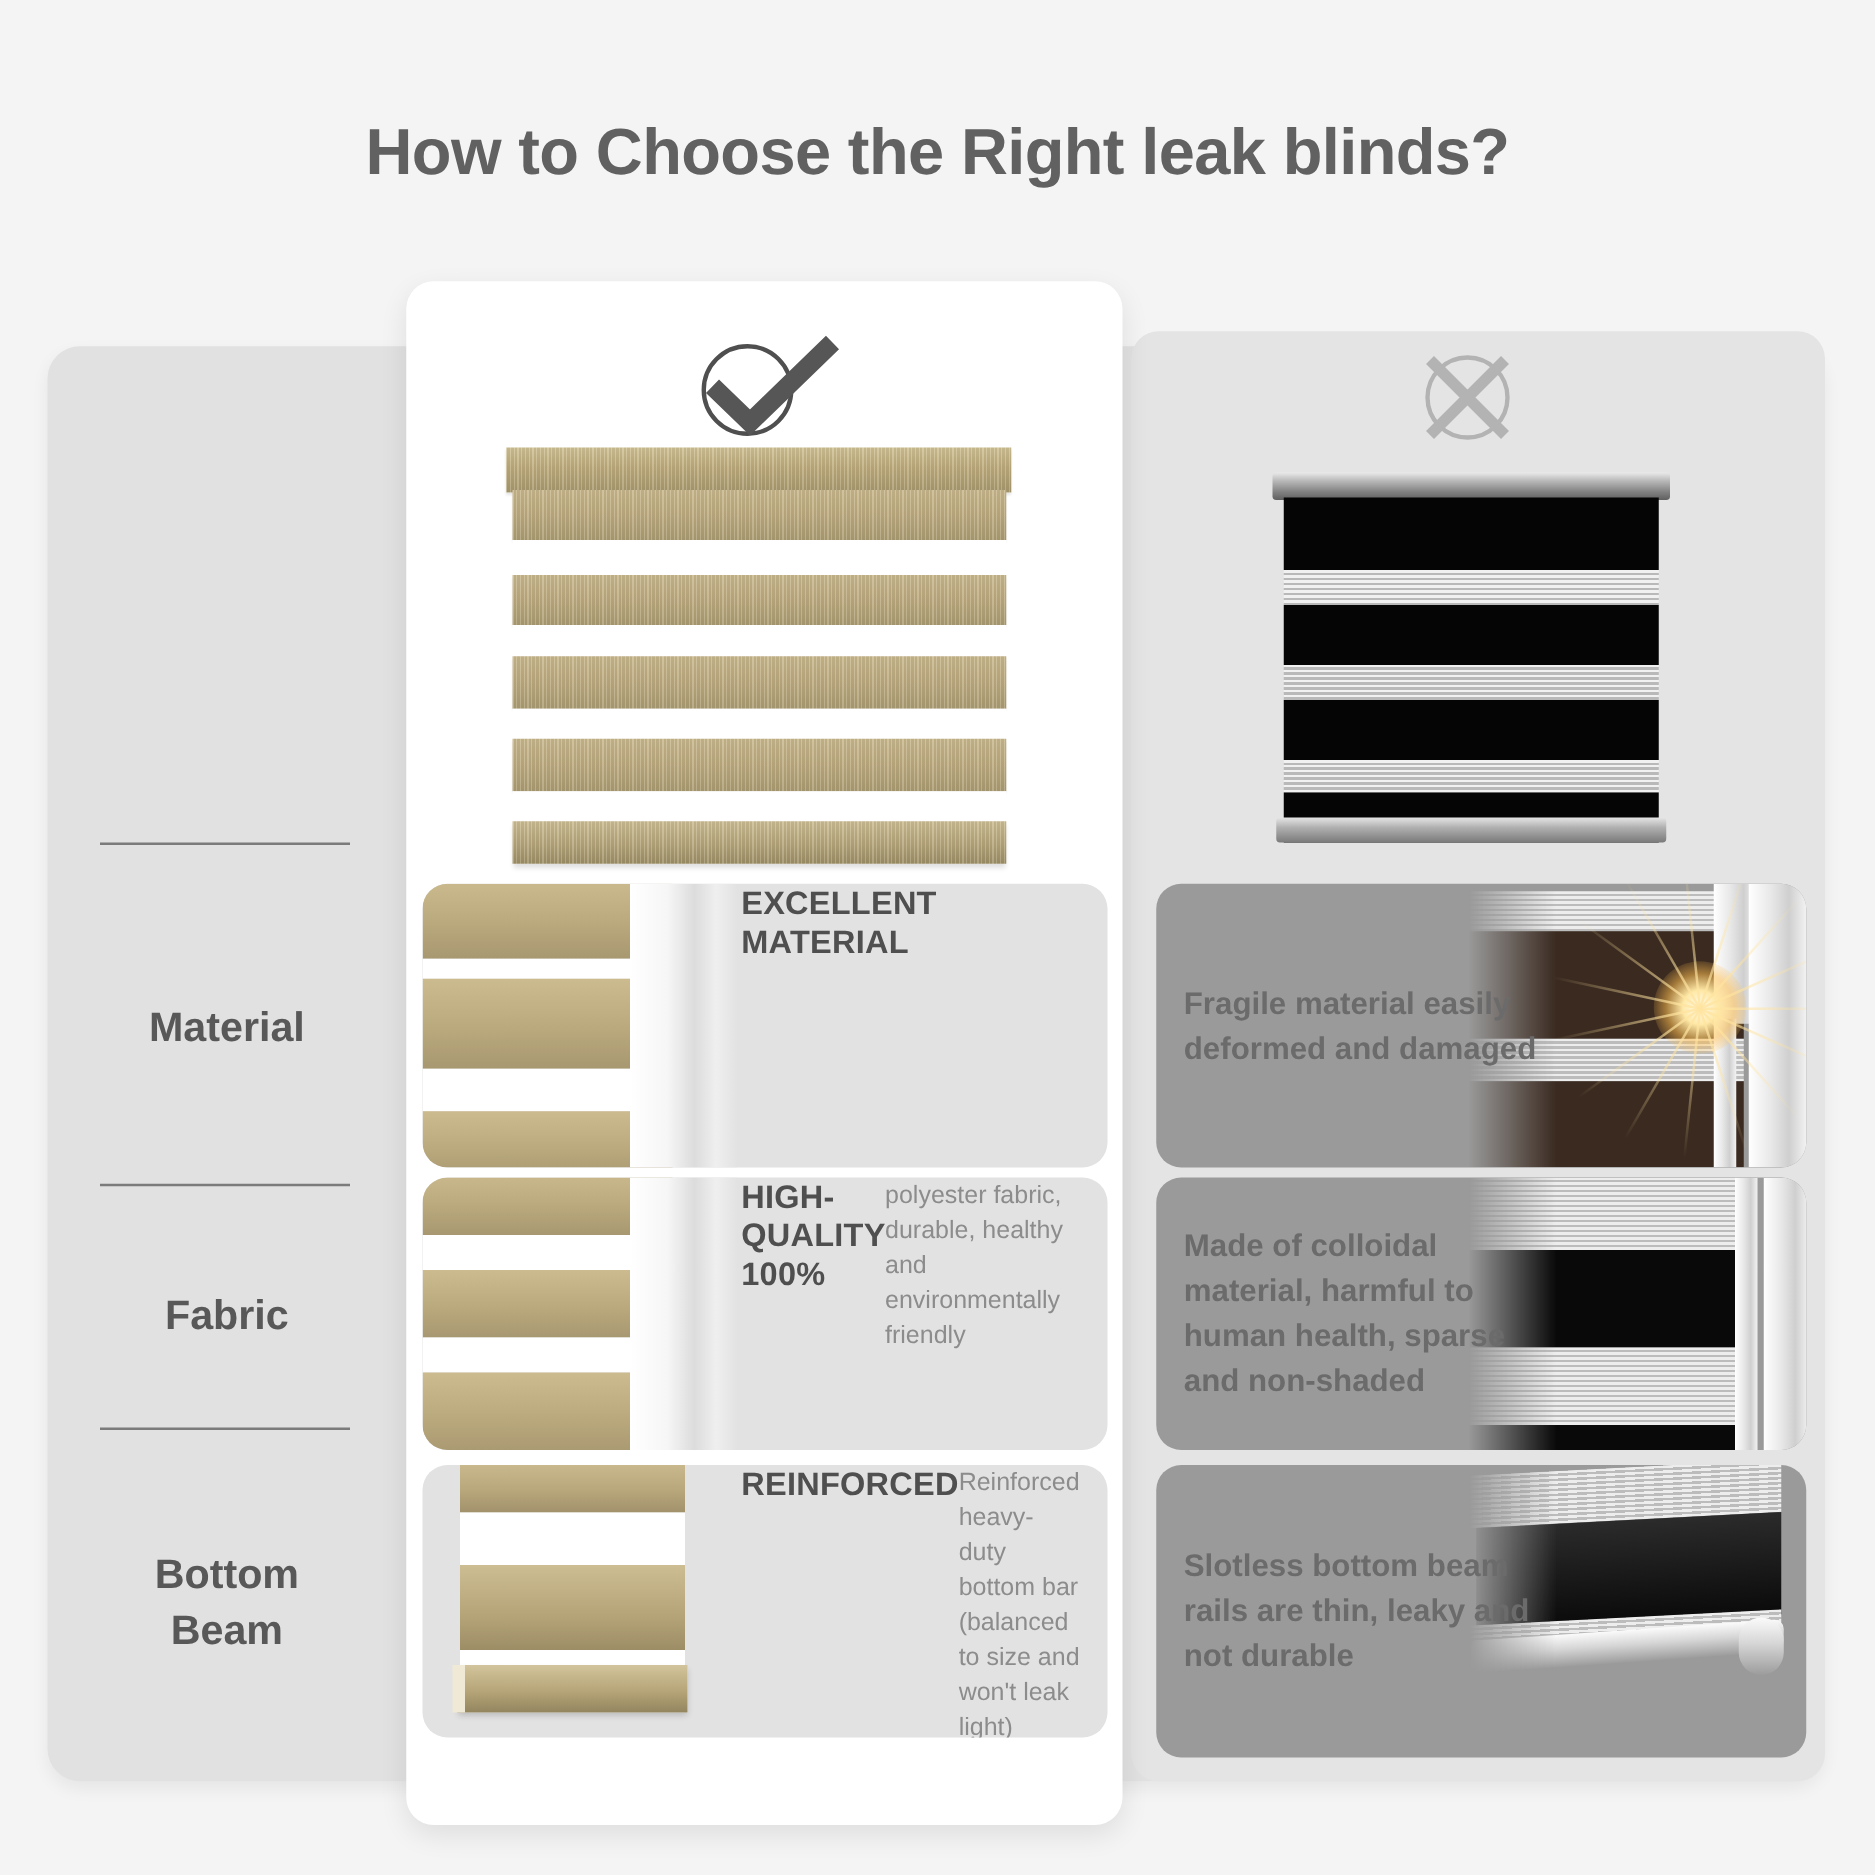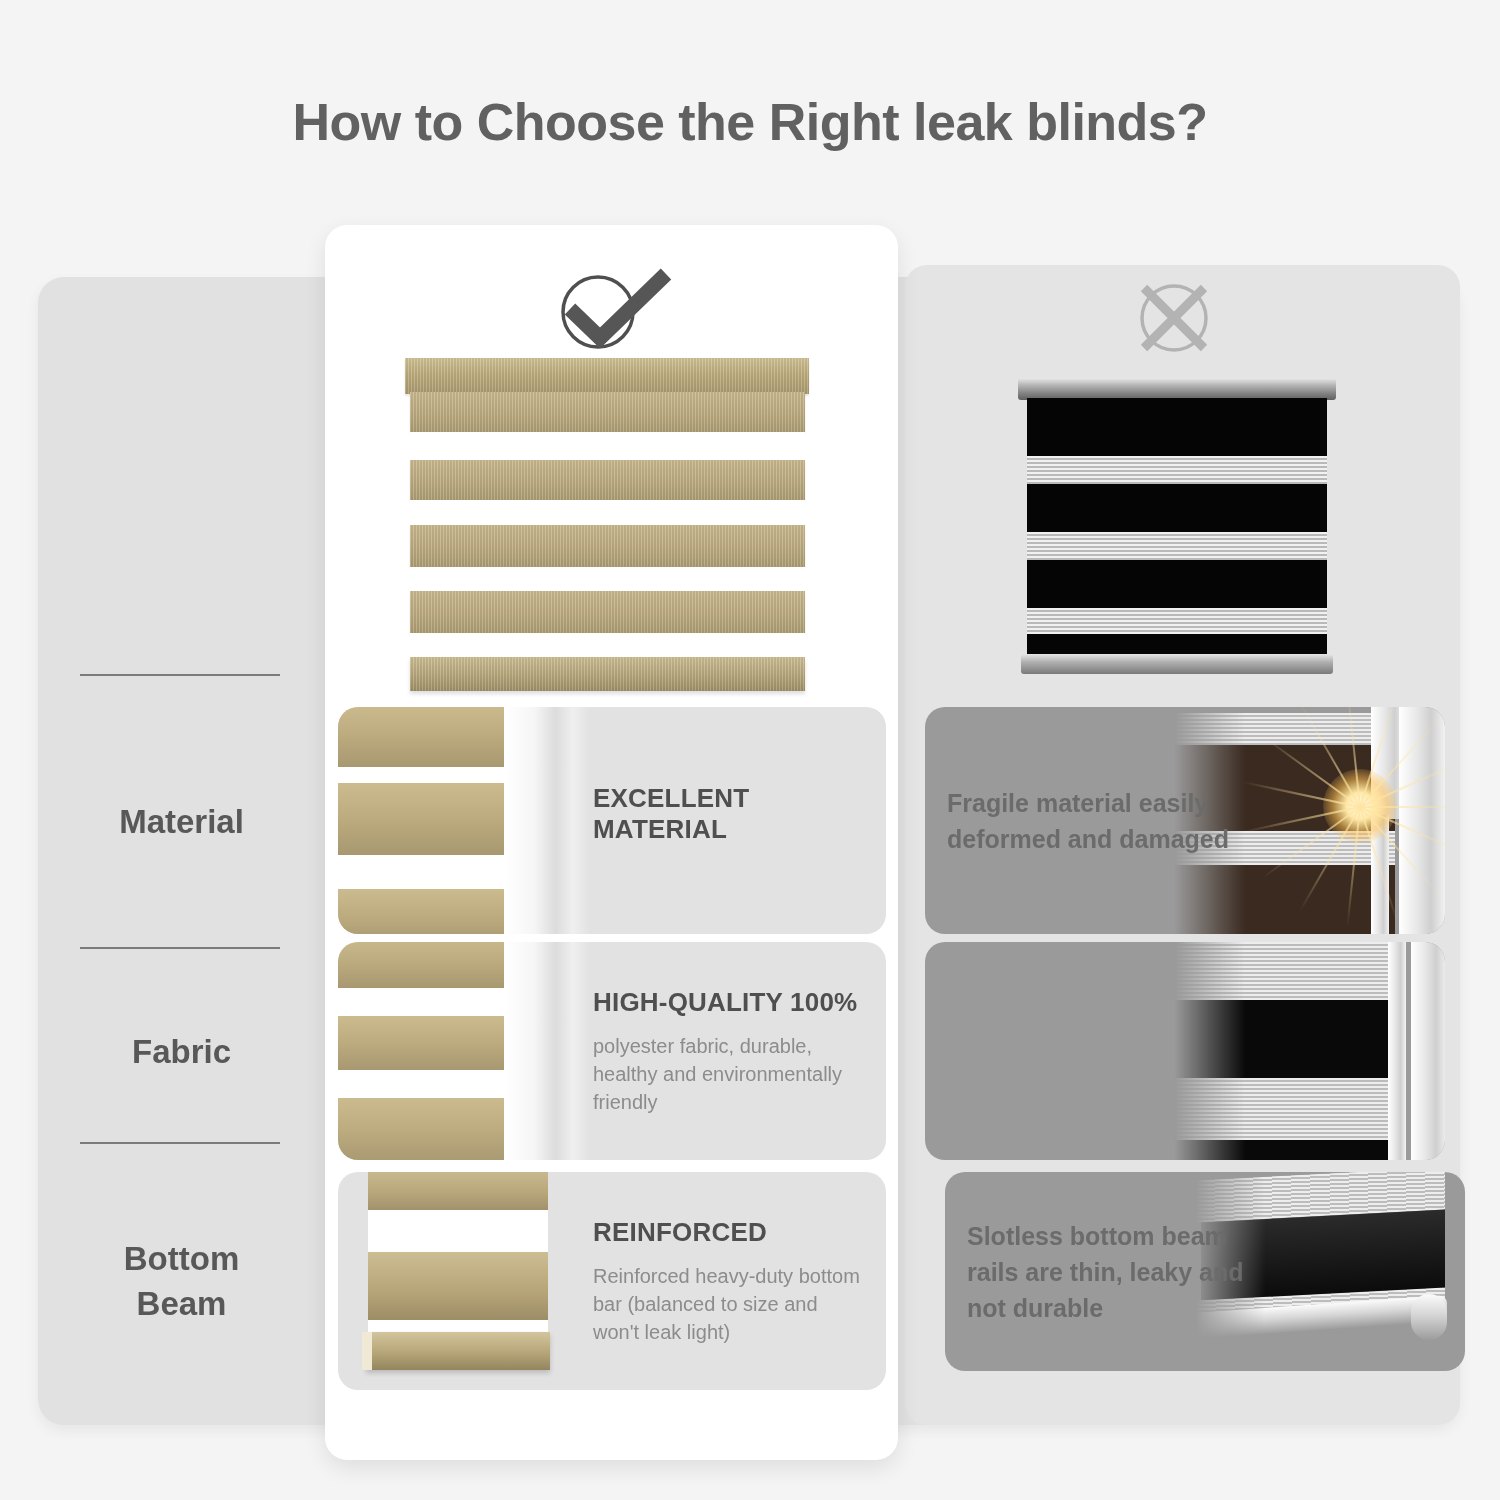--- a/index.html
+++ b/index.html
@@ -165,26 +165,26 @@
   }
   .feature-card.bad {
     left: 925px; width: 520px;
     background: #9a9a9a;
   }
   .fc-m { top: 707px; height: 227px; }
   .fc-f { top: 942px; height: 218px; }
   .fc-b { top: 1172px; height: 218px; }
   .feature-card.bad.fc-m { top: 707px; height: 227px; }
   .feature-card.bad.fc-f { top: 942px; height: 218px; }
-  .feature-card.bad.fc-b { top: 1172px; height: 199px; margin-left: 20px; }
+  .feature-card.bad.fc-b { top: 1172px; height: 234px; }
 
   .fc-text-good {
     position: absolute;
     left: 255px; top: 0; right: 24px; height: 100%;
-    display: flex; flex-direction: column; justify-content: center;
+    display: flex; flex-direction: row; 
   }
   .fc-title {
     font-size: 26px; font-weight: bold; color: #4f4f4f;
     margin-bottom: 14px; letter-spacing: 0.2px;
   }
   .fc-body {
     font-size: 20px; color: #8c8c8c; line-height: 28px;
   }
   .fc-text-bad {
     position: absolute;
@@ -416,20 +416,21 @@
     <div class="fc-photo-bad">
       <div class="bad-photo-fade">
         <div class="sheer-slab" style="left:0;top:0;width:215px;height:58px;"></div>
         <div class="black-slab" style="left:0;top:58px;width:215px;height:78px;"></div>
         <div class="sheer-slab" style="left:0;top:136px;width:215px;height:62px;"></div>
         <div class="black-slab" style="left:0;top:198px;width:215px;height:22px;"></div>
         <div class="frame-col" style="left:213px;top:-6px;width:18px;height:232px;"></div>
         <div class="frame-col" style="left:236px;top:-6px;width:36px;height:232px;"></div>
       </div>
     </div>
+    <div class="fc-text-bad">Made of colloidal material, harmful to human health, sparse and non-shaded</div>
   </div>
 
   <div class="feature-card bad fc-b">
     <div class="fc-photo-bad">
       <div class="bad-photo-fade">
         <div class="sheer-slab" style="left:0;top:2px;width:250px;height:42px;transform:skewY(-3deg);"></div>
         <div class="black-slab" style="left:6px;top:44px;width:244px;height:82px;transform:skewY(-3deg);
              background:linear-gradient(180deg,#2b2b2b,#0a0a0a);"></div>
         <div class="sheer-slab" style="left:2px;top:122px;width:248px;height:16px;transform:skewY(-3deg);"></div>
         <div class="rail-round" style="left:0;top:132px;width:252px;height:26px;transform:skewY(-4deg);"></div>

